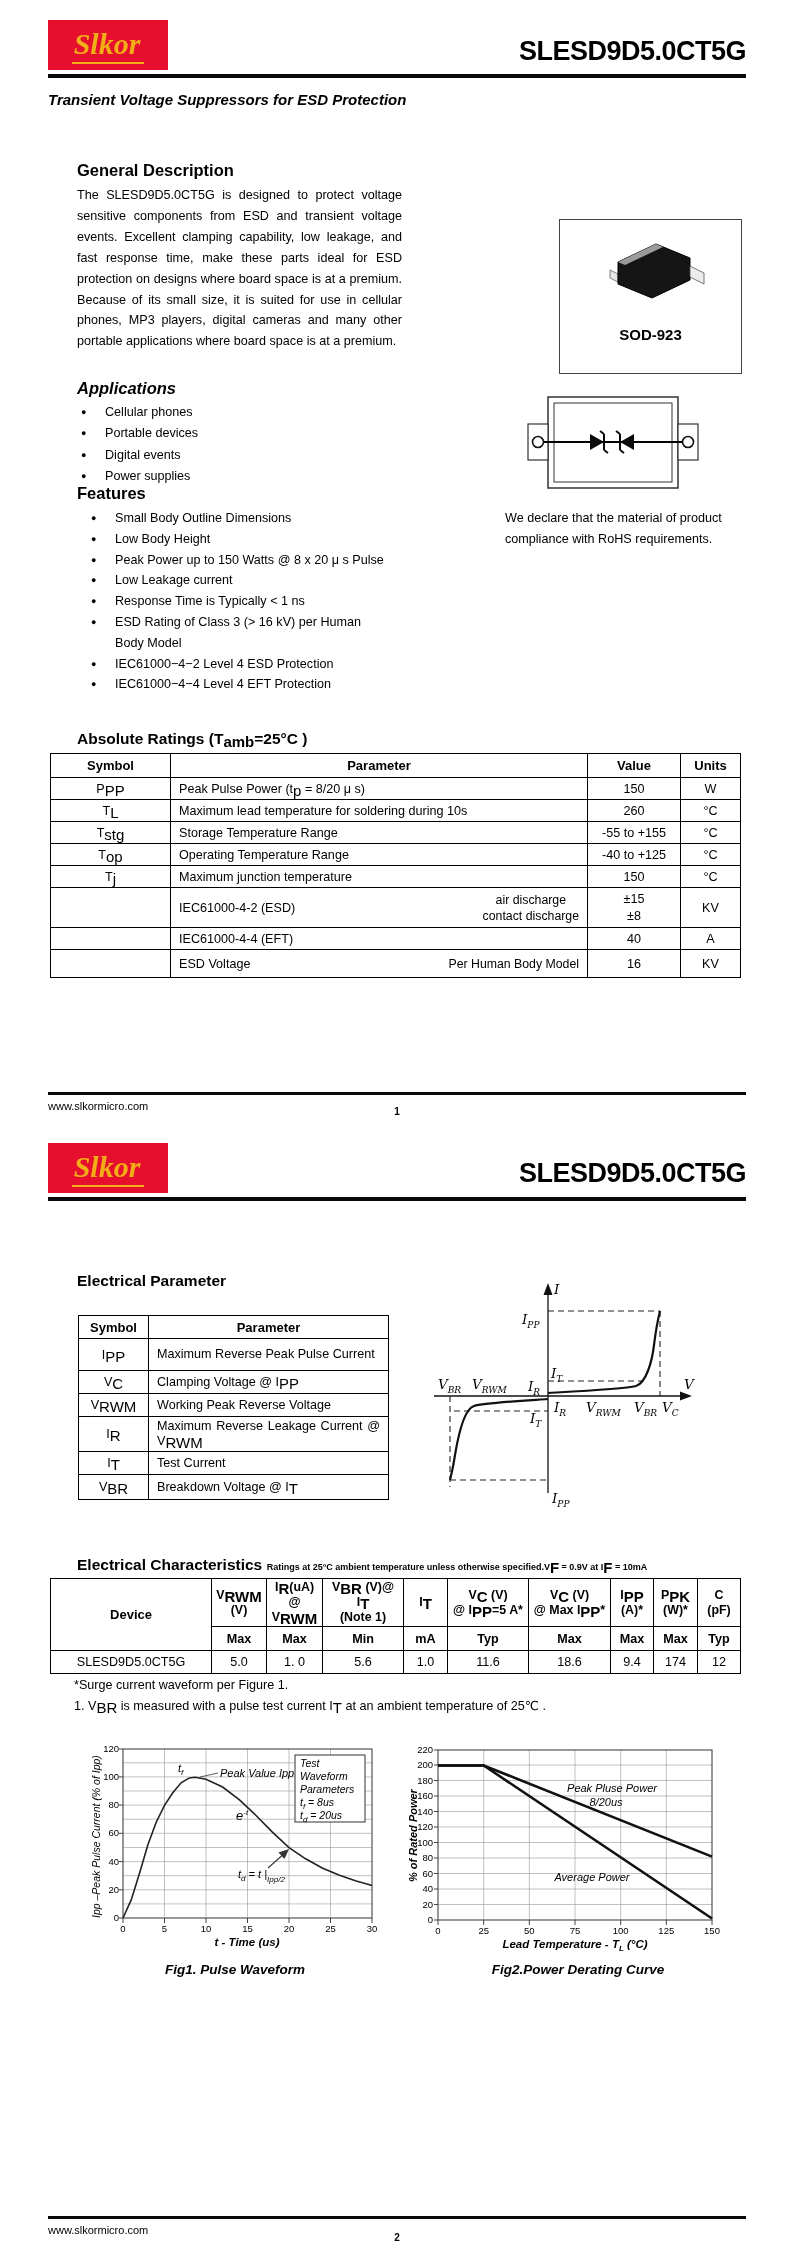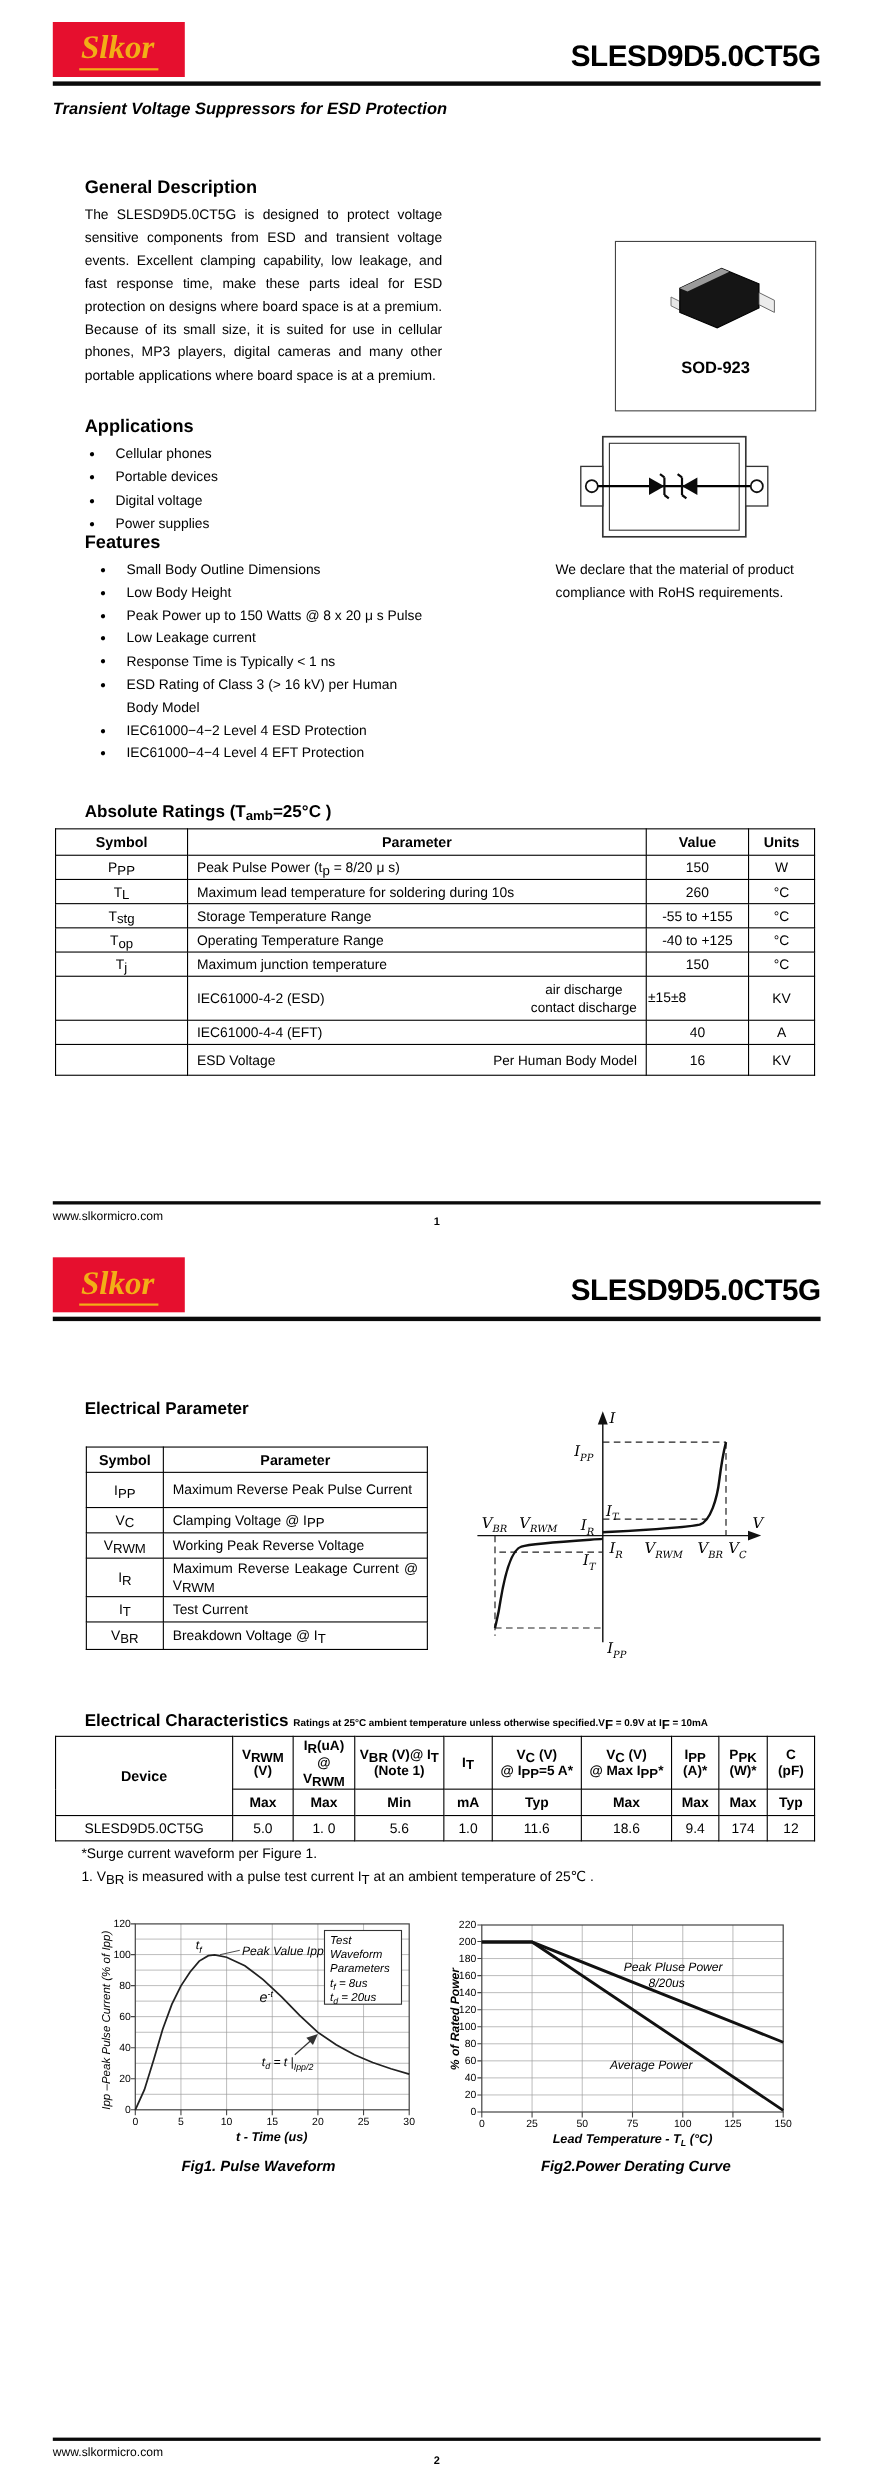--- a/index.html
+++ b/index.html
@@ -12,29 +12,29 @@
   .ptitle{font-size:27px;font-weight:bold;letter-spacing:-0.5px;text-align:right;width:346px;}
   .rule{background:#0a0a0a;}
   .subtitle{font-size:15px;font-weight:bold;font-style:italic;}
   .h1{font-size:16.5px;font-weight:bold;}
   .h2{font-size:15.5px;font-weight:bold;}
   .bodytext{font-size:12.6px;line-height:20.9px;text-align:justify;}
   .list .li{position:relative;padding-left:26px;font-size:12.6px;}
   .list .li::before{content:"●";position:absolute;left:2px;top:0;font-size:9px;}
   .applist .li{line-height:21.3px;width:300px;}
   .featlist .li{line-height:20.8px;width:272px;}
-  sub{font-size:12px;vertical-align:-2.5px;line-height:0;}
+  sub{font-size:15px;vertical-align:-2.5px;line-height:0;}
   table{border-collapse:collapse;table-layout:fixed;}
   td,th{border:1px solid #000;font-size:12.6px;overflow:hidden;}
   th{font-size:13px;}
   .c{text-align:center;margin-left:41px;}
   .l{text-align:left;padding:0 8px;}
   .split{display:flex;justify-content:space-between;align-items:center;width:100%;}
   .pr{display:flex;flex-direction:column;text-align:center;font-size:12.3px;line-height:16px;}
-  .v2{display:flex;flex-direction:row;line-height:17px;}
+  .v2{display:flex;flex-direction:column;line-height:17px;}
   .pkgbox{border:1px solid #444;margin-left:32px;}
   .pkglabel{position:absolute;left:0;right:0;top:106px;text-align:center;font-size:15px;font-weight:bold;}
   .rohs{font-size:12.6px;line-height:20.5px;}
   .site{font-size:11px;}
   .pnum{width:794px;text-align:center;font-size:10px;font-weight:bold;}
   .ech{font-size:15.5px;font-weight:bold;}
   .ecn{font-size:9px;font-weight:bold;}
   .hl{line-height:15px;font-weight:bold;font-size:12.4px;text-align:center;}
   .note{font-size:12.6px;}
   .caption{font-size:13.5px;font-weight:bold;font-style:italic;text-align:center;}
@@ -57,25 +57,25 @@
     <div class="abs logo" style="left:48px;top:20px;">
       <span class="lt">Slkor</span>
     </div>
     <div class="abs ptitle" style="left:400px;top:36px;">SLESD9D5.0CT5G</div>
     <div class="abs rule" style="left:48px;top:74px;width:698px;height:4px;"></div>
     <div class="abs subtitle" style="left:48px;top:91px;">Transient Voltage Suppressors for ESD Protection</div>
 
     <div class="abs h1" style="left:77px;top:161px;">General Description</div>
     <div class="abs bodytext" style="left:77px;top:185px;width:325px;">The SLESD9D5.0CT5G is designed to protect voltage sensitive components from ESD and transient voltage events. Excellent clamping capability, low leakage, and fast response time, make these parts ideal for ESD protection on designs where board space is at a premium. Because of its small size, it is suited for use in cellular phones, MP3 players, digital cameras and many other portable applications where board space is at a premium.</div>
 
-    <div class="abs h1" style="left:77px;top:379px;">Applications</div>
+    <div class="abs h1" style="left:77px;top:379px;font-style:italic;">Applications</div>
     <div class="abs list applist" style="left:79px;top:402px;">
       <div class="li">Cellular phones</div>
       <div class="li">Portable devices</div>
-      <div class="li">Digital voltage</div>
+      <div class="li">Digital events</div>
       <div class="li">Power supplies</div>
     </div>
 
     <div class="abs h1" style="left:77px;top:484px;">Features</div>
     <div class="abs list featlist" style="left:89px;top:508px;">
       <div class="li">Small Body Outline Dimensions</div>
       <div class="li">Low Body Height</div>
       <div class="li">Peak Power up to 150 Watts @ 8 x 20  μ s Pulse</div>
       <div class="li">Low Leakage current</div>
       <div class="li">Response Time is Typically &lt; 1 ns</div>

